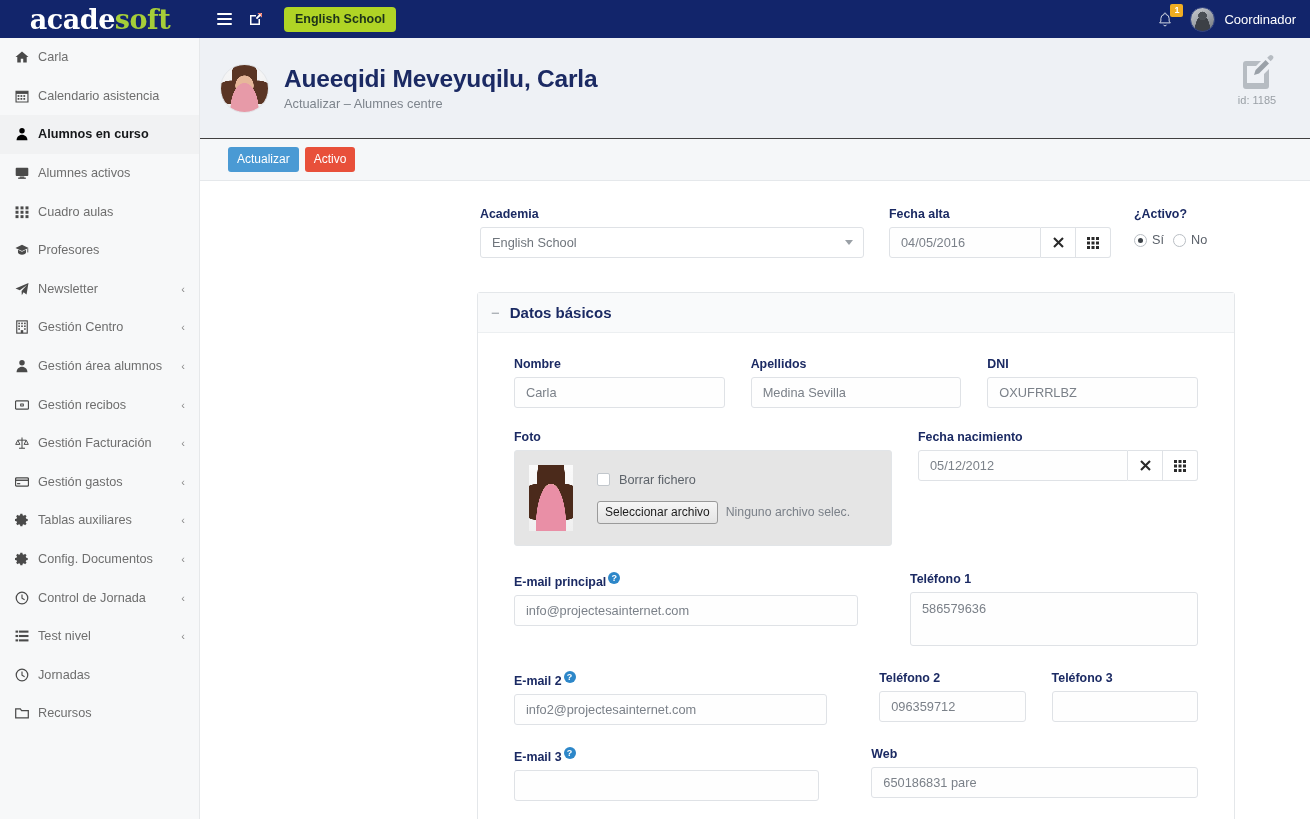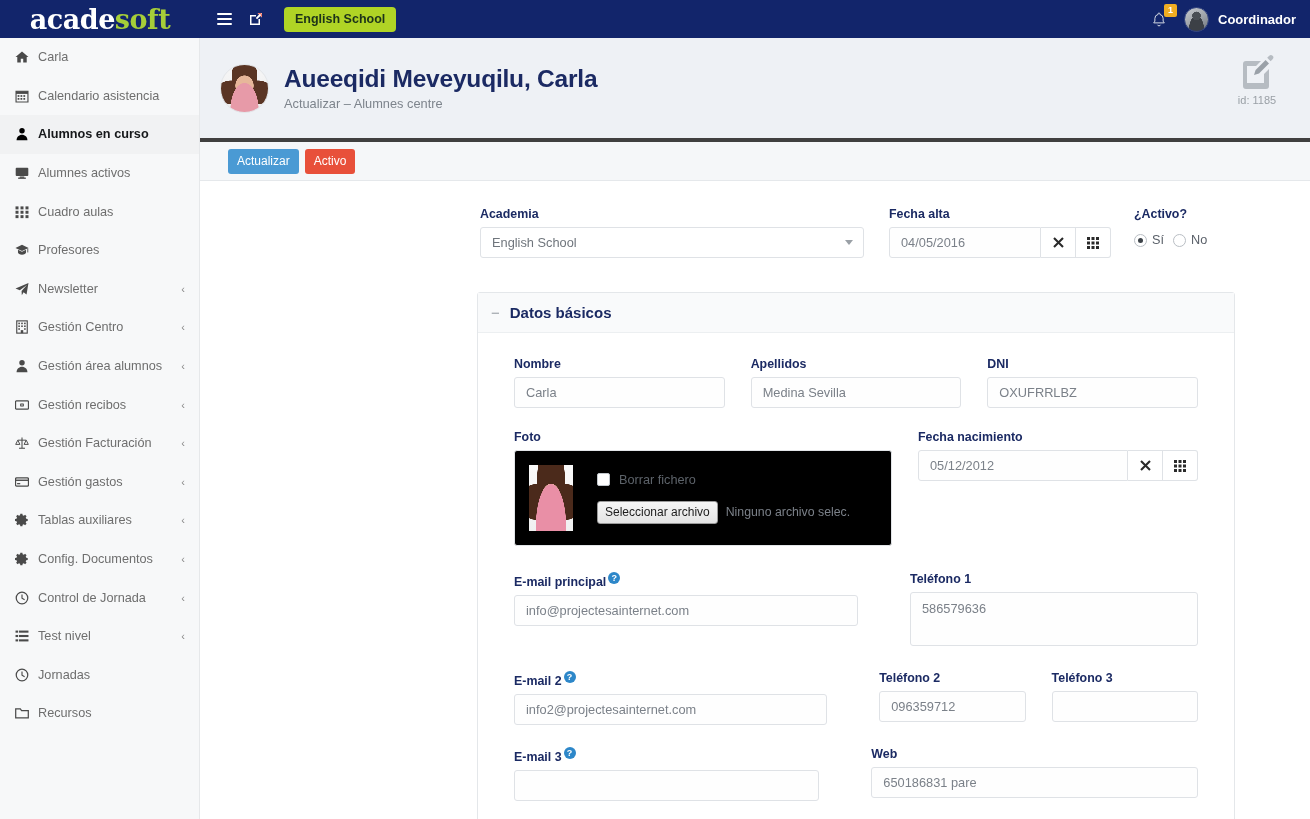--- a/index.html
+++ b/index.html
@@ -71,21 +71,21 @@
   .avatar-sm {
     width: 25px; height: 25px; border-radius: 50%;
     background: #8a8f96;
     background-image:
       radial-gradient(circle at 50% 34%, #4a4f55 0 22%, transparent 23%),
       radial-gradient(ellipse at 50% 105%, #3c4046 0 48%, transparent 49%),
       linear-gradient(150deg,#c9ccd0,#9ba0a6 55%,#6e7379);
     border: 1px solid #2b3d7d;
     flex: none;
   }
-  .user-name { color: #ffffff; font-size: 13px; font-weight: bold; }
+  .user-name { color: #ffffff; font-size: 13px; }
 
   
   .sidebar {
     position: absolute; top: 38px; left: 0;
     width: 200px; height: 781px;
     background: #f7f8f9;
     border-right: 1px solid #e6e8ea;
     overflow: hidden;
   }
   .nav-item {
@@ -152,21 +152,21 @@
     position: absolute; right: 20px; top: 14px;
     text-align: center;
     width: 66px;
   }
   .edit-icon-box { display: flex; justify-content: center; }
   .head-id .idtxt { font-size: 11px; color: #9aa0a6; margin-top: 4px; }
 
   .action-bar {
     height: 43px;
     background: #f5f7f9;
-    border-top: 4px solid #404040;
+    border-top: 1px solid #404040;
     border-bottom: 1px solid #e5e8eb;
     display: flex; align-items: center;
     padding-left: 28px;
     gap: 6px;
   }
   .btn {
     border: none; border-radius: 3px;
     color: #fff; font-size: 12px;
     padding: 5px 9px 6px;
     cursor: pointer;
@@ -273,21 +273,21 @@
 
   .mt { margin-top: 22px; }
 
   .photo-box {
     border: 1px solid #e2e5e8;
     border-radius: 3px;
     height: 96px;
     display: flex; align-items: center;
     padding: 0 0 0 14px;
     gap: 24px;
-    background: #000000;
+    background: #e5e5e5;
   }
   .photo-thumb {
     width: 44px; height: 66px;
     flex: none;
     background: #e7cdbe;
     background-image:
       radial-gradient(ellipse at 50% 92%, #e98fa6 0 48%, transparent 49%),
       radial-gradient(ellipse at 50% 50%, #e8bb9d 0 30%, transparent 31%),
       radial-gradient(ellipse at 50% 20%, #4b2a1b 0 44%, transparent 45%),
       radial-gradient(ellipse at 18% 56%, #4b2a1b 0 34%, transparent 35%),

